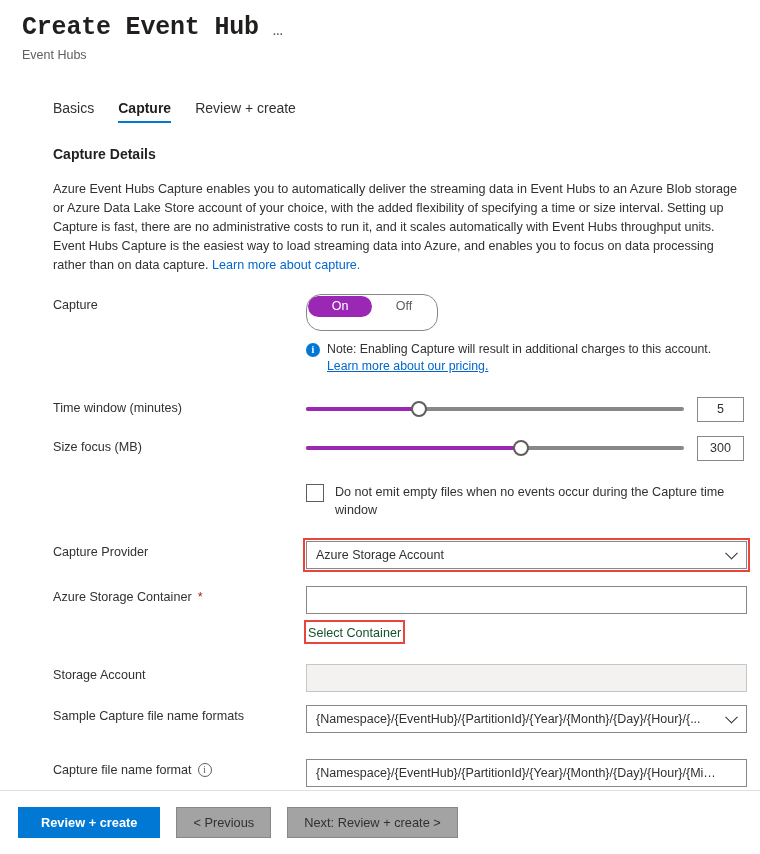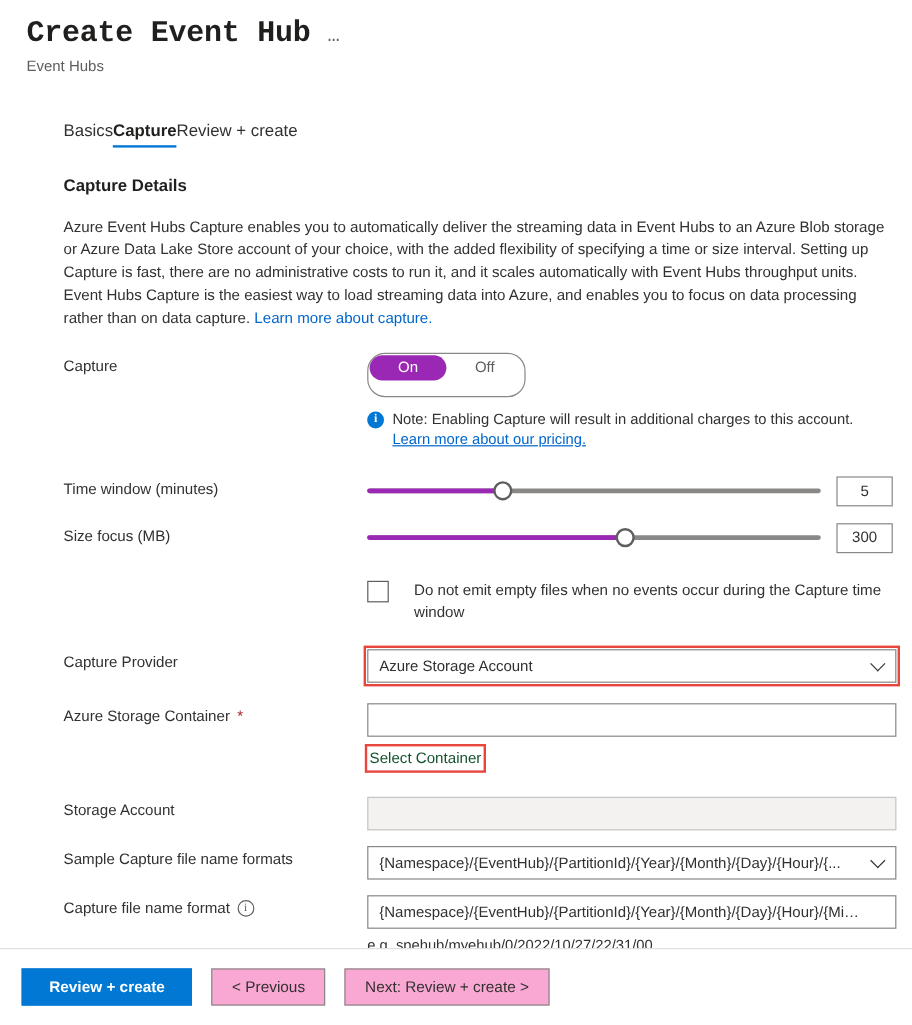--- a/index.html
+++ b/index.html
@@ -45,20 +45,21 @@
   }
   .page-subtitle {
     font-size: 12.5px;
     color: #605e5c;
     margin-top: 5px;
   }
 
   
   .tabs {
     display: flex;
+    gap: 24px;
     margin: 38px 0 0 53px;
   }
   .tab {
     font-size: 14px;
     color: #323130;
     padding-bottom: 7px;
     cursor: pointer;
     position: relative;
     white-space: nowrap;
   }
@@ -214,21 +215,21 @@
     font-size: 12.5px;
     text-align: center;
     line-height: 23px;
     background: #fff;
     color: #323130;
   }
 
   
   .checkbox-row {
     display: flex;
-    gap: 21px;
+    gap: 11px;
     align-items: flex-start;
     margin-top: 22px;
   }
   .cbox {
     flex: 0 0 18px;
     width: 18px; height: 18px;
     border: 1px solid #605e5c;
     background: #fff;
     cursor: pointer;
     margin-top: 1px;
@@ -337,21 +338,21 @@
     display: flex;
     align-items: center;
     gap: 16px;
     padding-left: 18px;
     background: #fff;
   }
   .btn {
     height: 31px;
     font-size: 12.8px;
     border: 1px solid #8a8886;
-    background: #f9a8d4;
+    background: #a3a3a3;
     color: #323130;
     padding: 0 16px;
     cursor: pointer;
     font-family: "Liberation Sans", sans-serif;
     line-height: 29px;
     white-space: nowrap;
   }
   .btn.primary {
     background: #0078d4;
     border-color: #0078d4;
@@ -482,21 +483,21 @@
   <div class="form-row" style="margin-top:13px">
     <div class="form-label">Sample Capture file name formats</div>
     <div class="form-field">
       <div class="ctrl">
         <span class="txt">{Namespace}/{EventHub}/{PartitionId}/{Year}/{Month}/{Day}/{Hour}/{...</span>
         <span class="chev"></span>
       </div>
     </div>
   </div>
 
-  <div class="form-row" style="margin-top:13px">
+  <div class="form-row" style="margin-top:26px">
     <div class="form-label">
       <span>Capture file name format</span>
       <span class="i-outline">i</span>
     </div>
     <div class="form-field">
       <div class="ctrl plain">
         <span class="txt">{Namespace}/{EventHub}/{PartitionId}/{Year}/{Month}/{Day}/{Hour}/{Min...</span>
       </div>
       <div class="hint">e.g. spehub/myehub/0/2022/10/27/22/31/00</div>
       <div class="underline-rule"></div>

